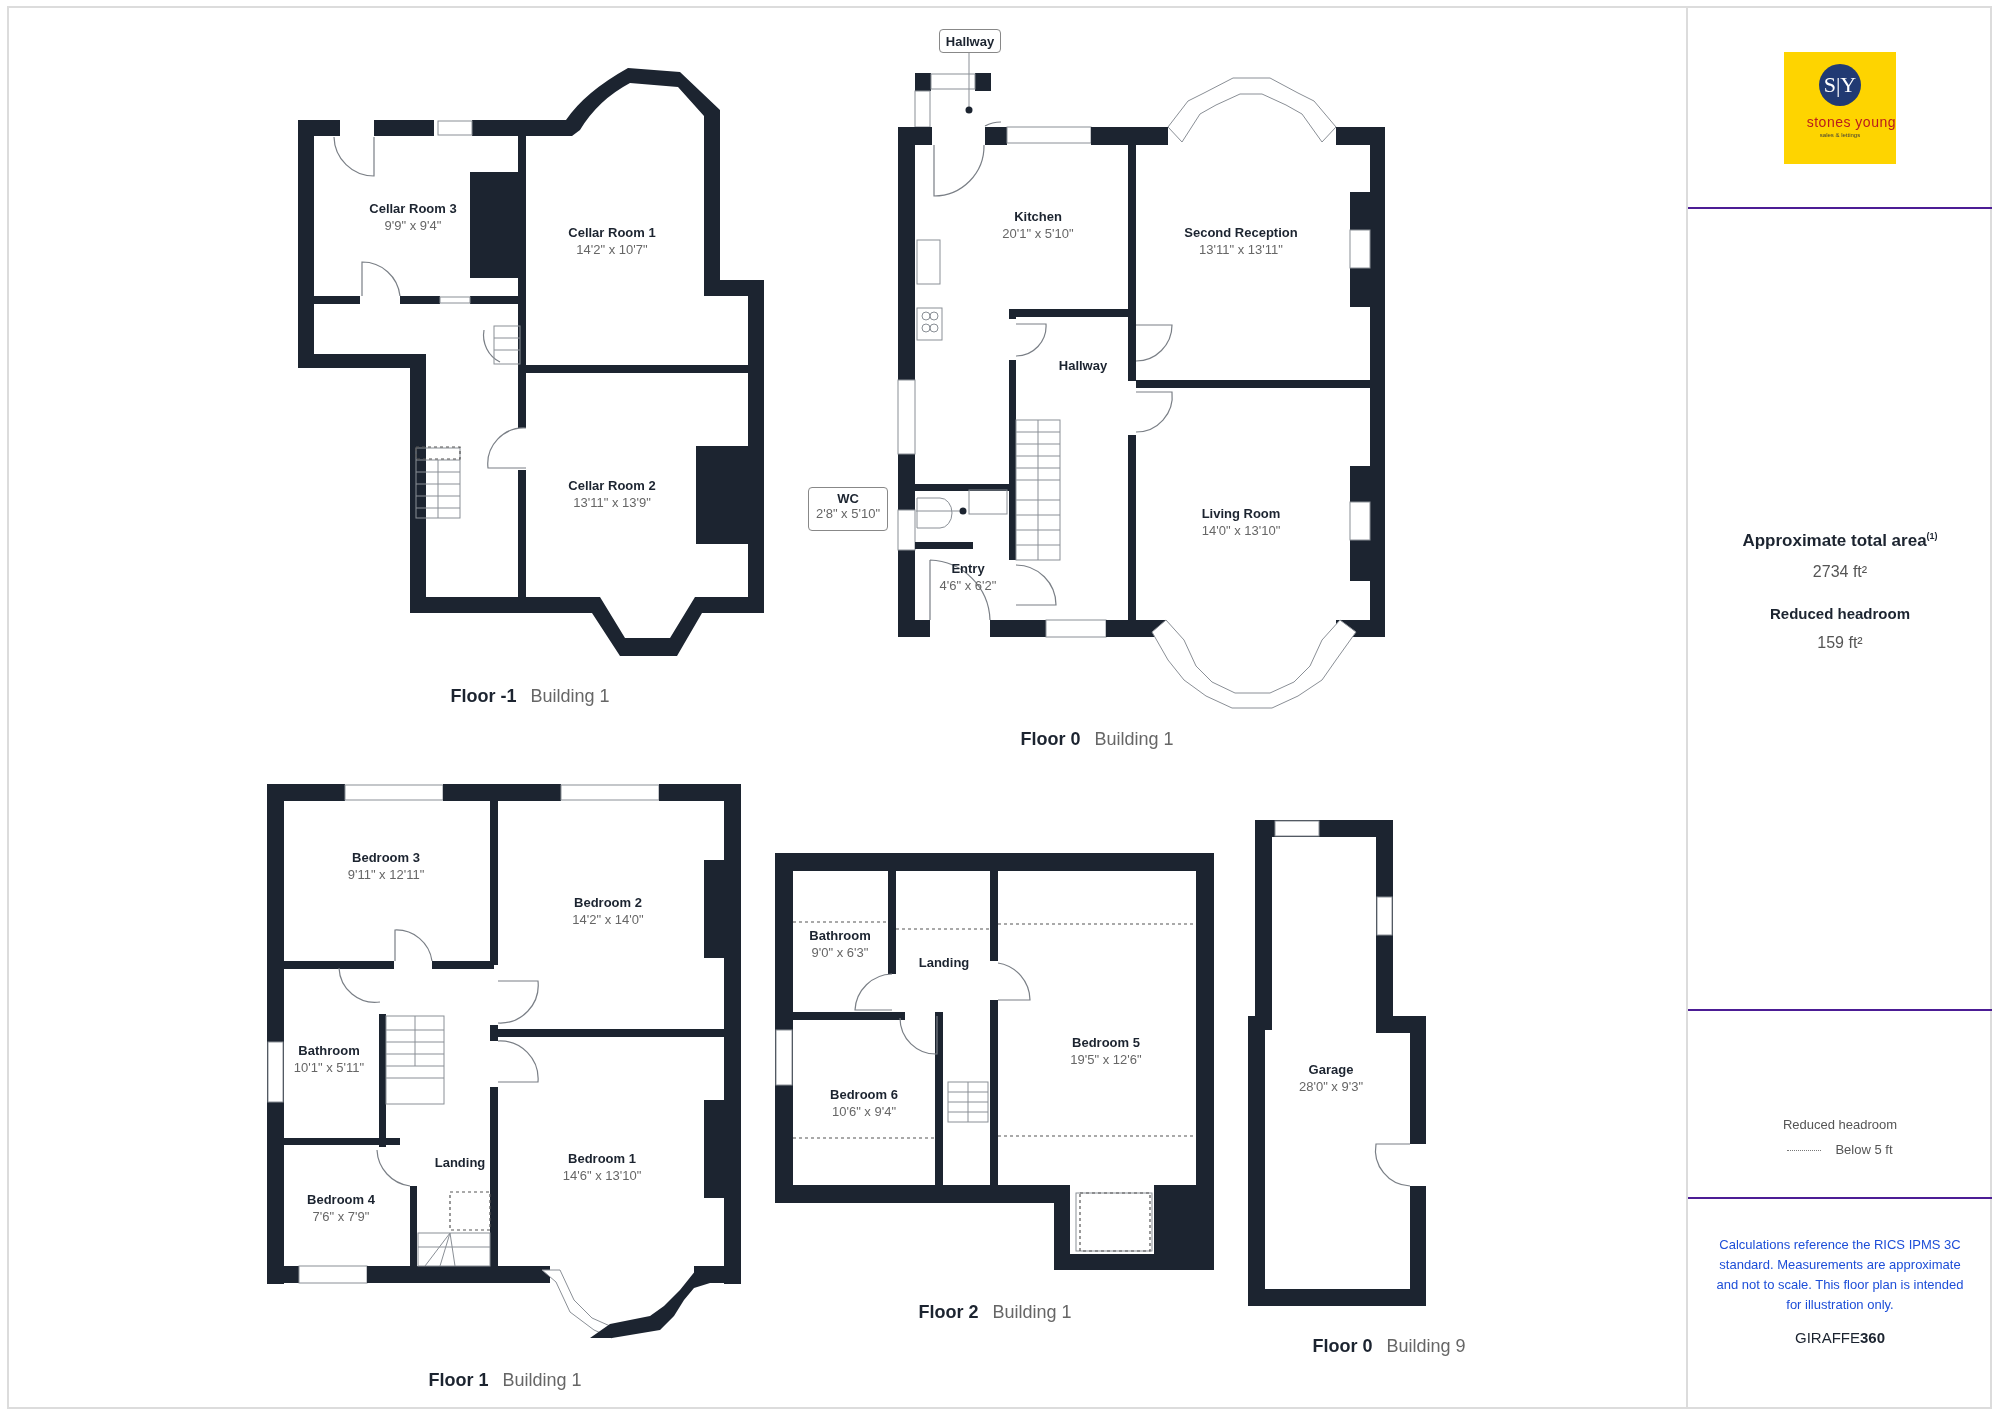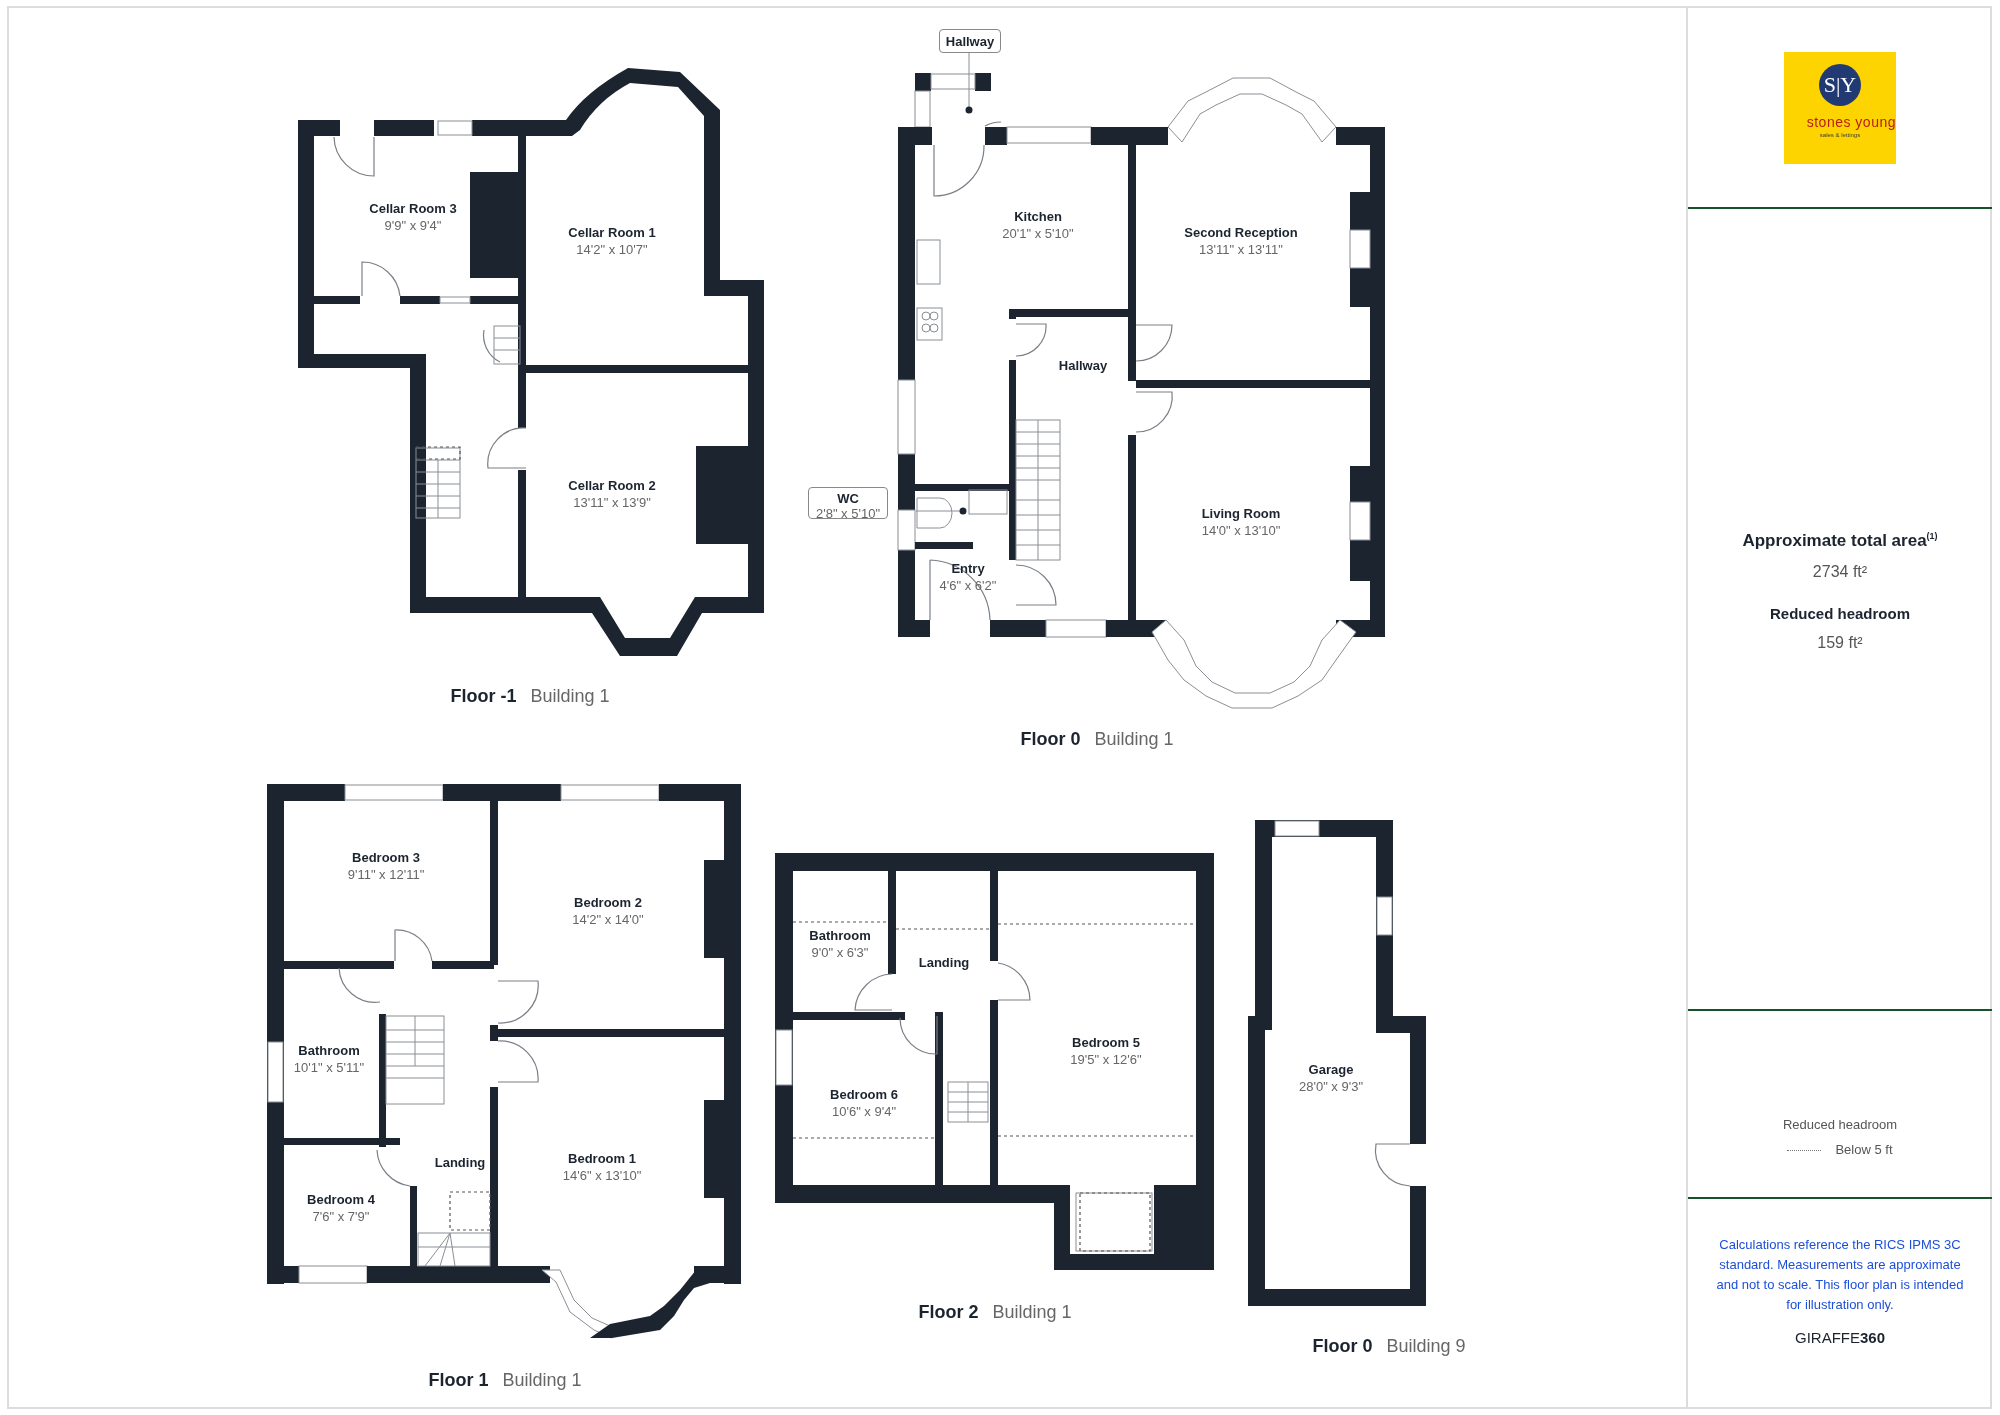--- a/index.html
+++ b/index.html
@@ -1,19 +1,19 @@
 <!DOCTYPE html>
 <html><head>
 <meta charset="utf-8">
 <style>
   html, body { margin:0; padding:0; background:#ffffff; }
   body { width:2000px; height:1415px; position:relative; overflow:hidden; font-family:"Liberation Sans", sans-serif; color:#1c2430; }
   .frame { position:absolute; left:7px; top:6px; width:1985px; height:1403px; border:2px solid #dcdcdc; box-sizing:border-box; }
   .sidebar { position:absolute; left:1686px; top:6px; width:306px; height:1403px; border-left:2px solid #dcdcdc; box-sizing:border-box; }
-  .sb-sec { position:absolute; left:0; width:100%; border-bottom:2px solid #14532d; box-sizing:border-box; text-align:center; }
+  .sb-sec { position:absolute; left:0; width:100%; border-bottom:2px solid #4c1d95; box-sizing:border-box; text-align:center; }
   .logo { position:absolute; left:96px; top:46px; width:112px; height:112px; background:#fed400; }
   .logo-circle { position:absolute; left:35px; top:12px; width:42px; height:42px; border-radius:50%; background:#213a73; color:#fff; font-family:"Liberation Serif", serif; font-size:22px; line-height:42px; text-align:center; }
   .logo-name { position:absolute; left:0; top:62px; width:100%; text-align:right; font-size:14px; color:#b91c1c; letter-spacing:0.5px; }
   .logo-sub { position:absolute; left:0; top:80px; width:100%; text-align:center; font-size:6px; color:#3a3a3a; }
   .area-title { font-weight:bold; font-size:17px; color:#1c2430; }
   .area-val { font-size:16px; color:#555; }
   .sb-small { font-size:13px; color:#555; }
   .disclaimer { font-size:13px; color:#1d4ed8; line-height:20px; padding:0 28px; }
   .brand { font-size:15px; color:#1c2430; }
   .brand b { font-weight:bold; }
@@ -302,21 +302,21 @@
     <rect class="w" x="1248" y="1289" width="178" height="17"></rect>
     <path class="door" d="M1410,1144 L1376,1144 A36,36 0 0 0 1410,1186"></path>
     <text class="room-name" x="1331" y="1074">Garage</text>
     <text class="room-dim" x="1331" y="1091">28'0" x 9'3"</text>
   </g>
 </svg>
 
 <div class="callout" style="left:939px;top:29px;width:62px;height:24px;line-height:21px;">
   <span class="cn">Hallway</span>
 </div>
-<div class="callout" style="left:808px;top:487px;width:80px;height:32px;padding-top:3px;">
+<div class="callout" style="left:808px;top:487px;width:80px;height:44px;padding-top:3px;">
   <div class="cn">WC</div>
   <div class="cd">2'8" x 5'10"</div>
 </div>
 
 <div class="floor-label" style="left:530px;top:686px;">
   <span class="fl">Floor -1</span><span class="bl">Building 1</span>
 </div>
 <div class="floor-label" style="left:1097px;top:729px;">
   <span class="fl">Floor 0</span><span class="bl">Building 1</span>
 </div>

